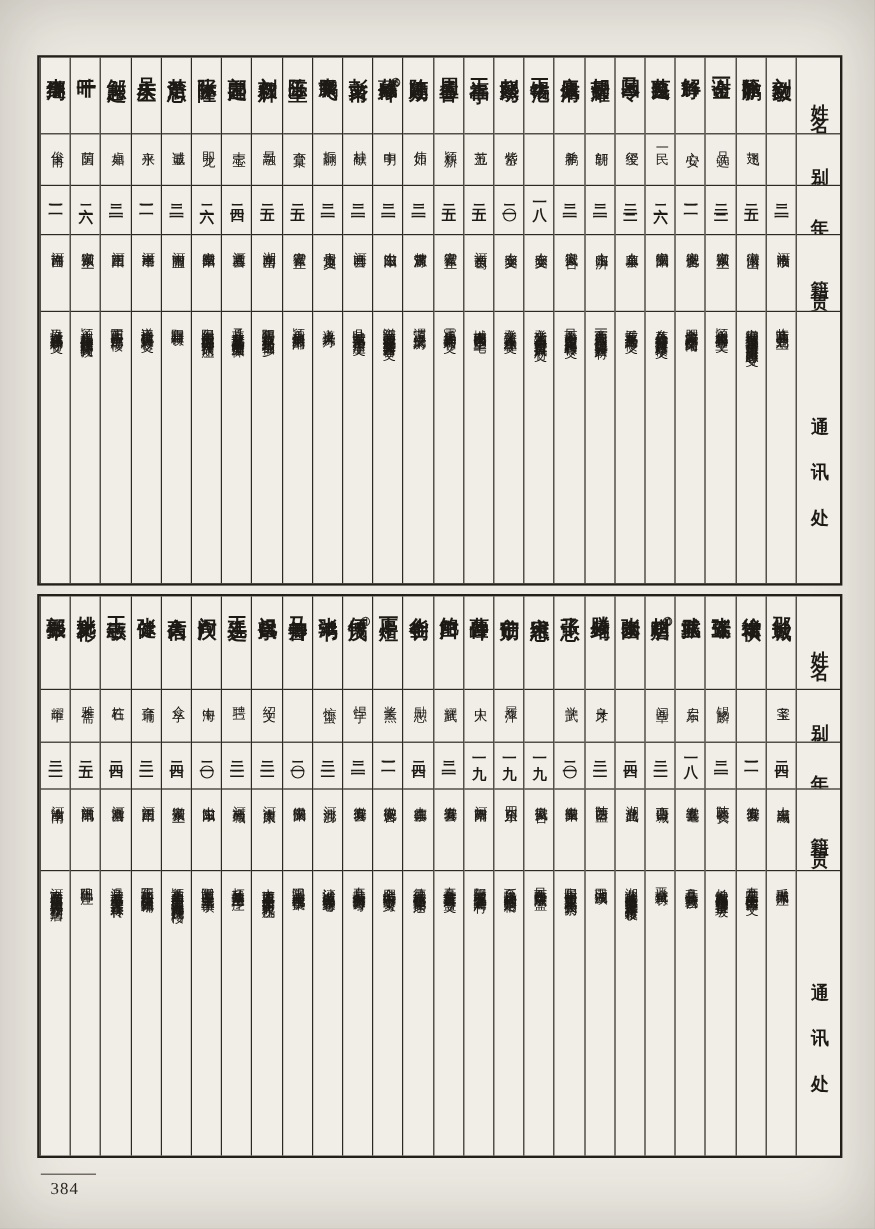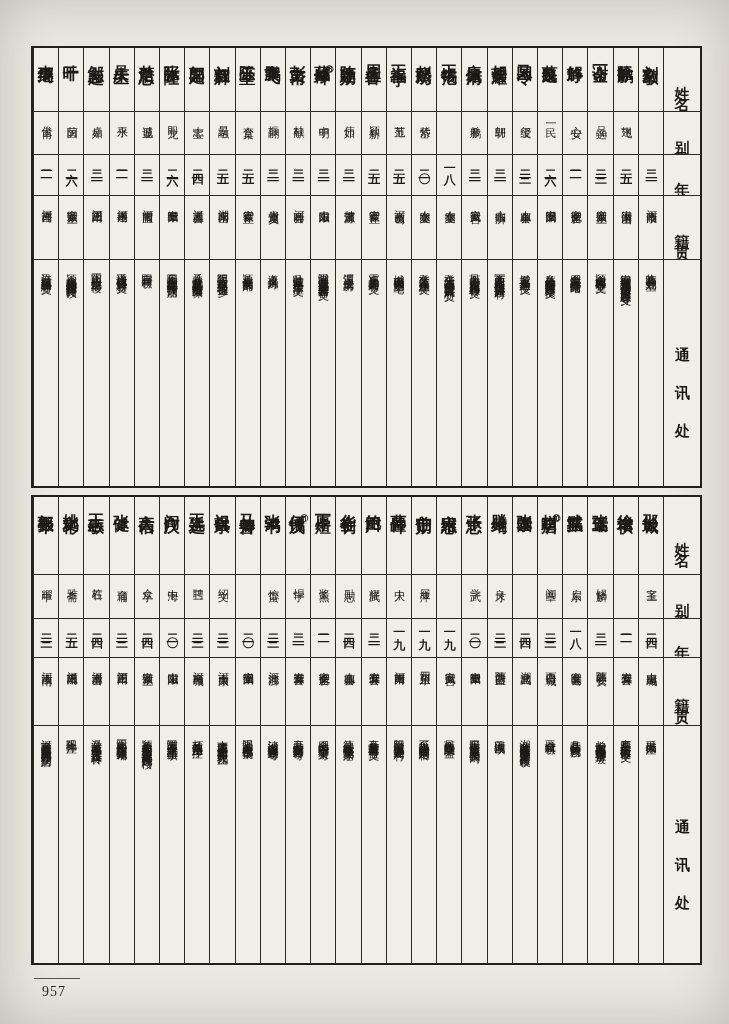--- a/index.html
+++ b/index.html
@@ -958,14 +958,14 @@
           </div>
           <div class="cell cell-native">
             <span class="vtext">河南汝南</span>
           </div>
           <div class="cell cell-address">
             <span class="vtext">河南驻马店东南八里大郭庄万和堂药店</span>
           </div>
         </div>
       </section>
   </div>
-  <div class="page-number">957</div>
+  <div class="page-number">384</div>
 </div>
 
 </body></html>

